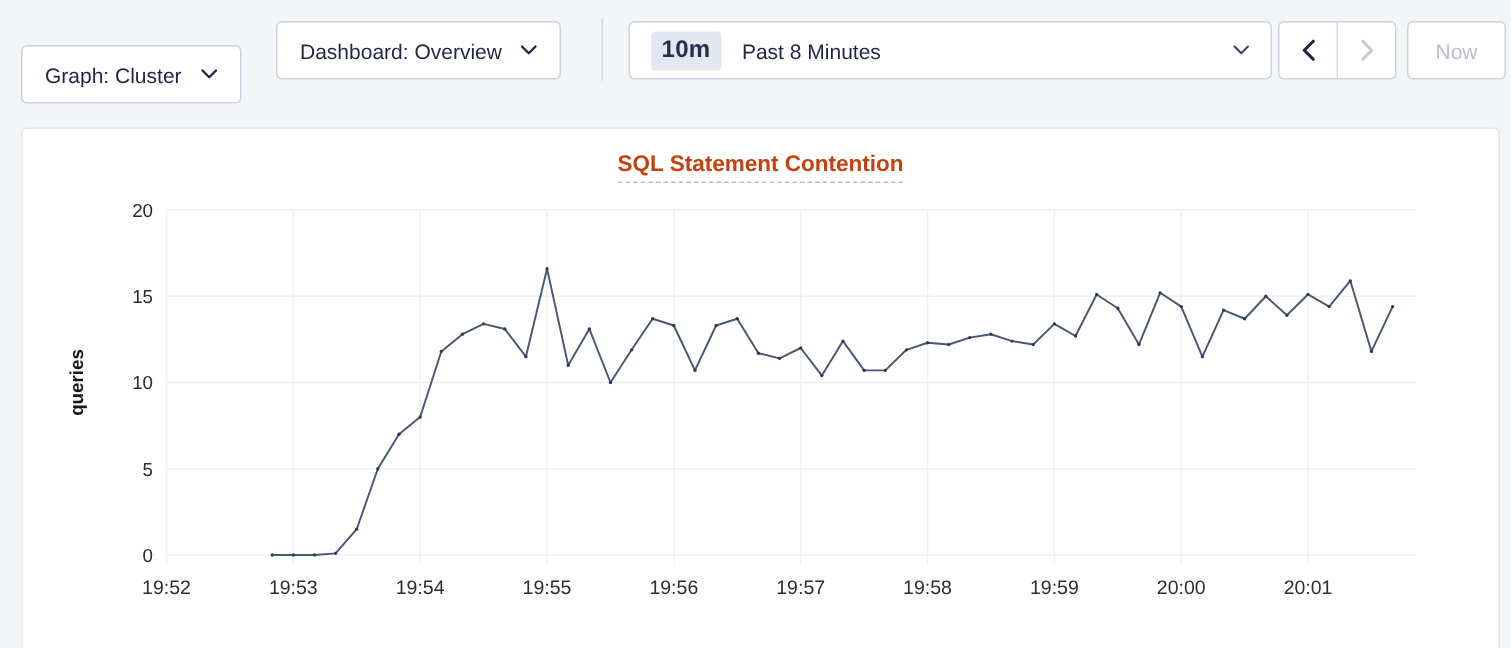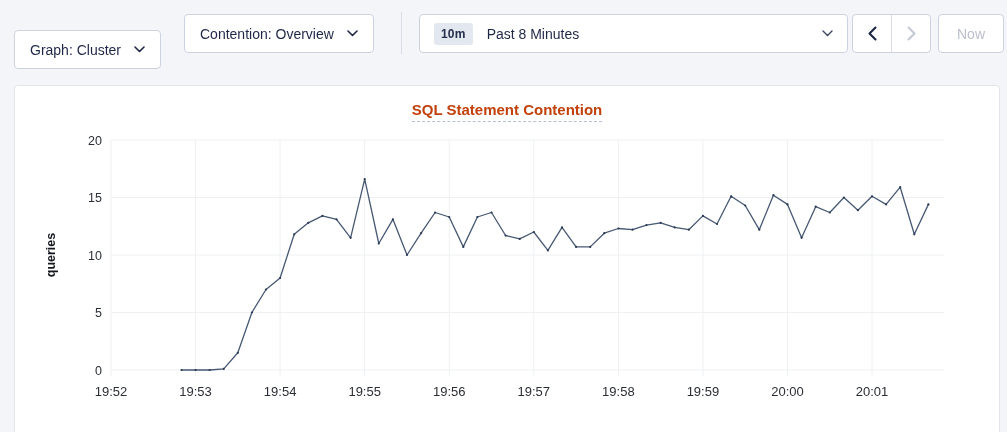--- a/index.html
+++ b/index.html
@@ -19,21 +19,21 @@
   }
   button.ctrl { font-family:inherit; }
   #graph-btn   { left:14px;  width:147px; padding:0 15px; justify-content:space-between;margin-top:16px; }
   #dash-btn    { left:184px; width:190px; padding:0 15px; justify-content:space-between; }
   .vdivider {
     position:absolute; left:401px; top:12px; width:1px; height:42px; background:#d9dce5;
   }
   #time-sel    { left:419px; width:429px; padding:0 14px; justify-content:flex-start; }
   #time-sel .chev { margin-left:auto; }
   .badge {
-    background:#e3e7f0; color:#242e4d; font-weight:bold; font-size:12px;
+    background:#e3e7f0; color:#242e4d; font-weight:bold; font-size:16px;
     padding:4px 7px; border-radius:3px; margin-right:14px; letter-spacing:.2px;
   }
   .seg {
     position:absolute; left:852px; top:14px; width:79px; height:39px;
     background:#fff; border:1px solid #cdd2e0; border-radius:4px;
     display:flex; overflow:hidden;
   }
   .seg button {
     flex:1; background:transparent; border:none; cursor:pointer;
     display:flex; align-items:center; justify-content:center;
@@ -67,21 +67,21 @@
   <button class="ctrl" id="graph-btn">
     <span>Graph: Cluster</span>
     <span class="chev">
       <svg width="11" height="7" viewBox="0 0 11 7">
           <polyline points="1,1 5.5,5.5 10,1" fill="none" stroke="#1f2747" stroke-width="1.6" stroke-linecap="round" stroke-linejoin="round"></polyline>
         </svg>
     </span>
   </button>
 
   <button class="ctrl" id="dash-btn">
-    <span>Contention: Overview</span>
+    <span>Dashboard: Overview</span>
     <span class="chev">
       <svg width="11" height="7" viewBox="0 0 11 7">
           <polyline points="1,1 5.5,5.5 10,1" fill="none" stroke="#1f2747" stroke-width="1.6" stroke-linecap="round" stroke-linejoin="round"></polyline>
         </svg>
     </span>
   </button>
 
   <div class="vdivider"></div>
 
   <div class="ctrl" id="time-sel">

